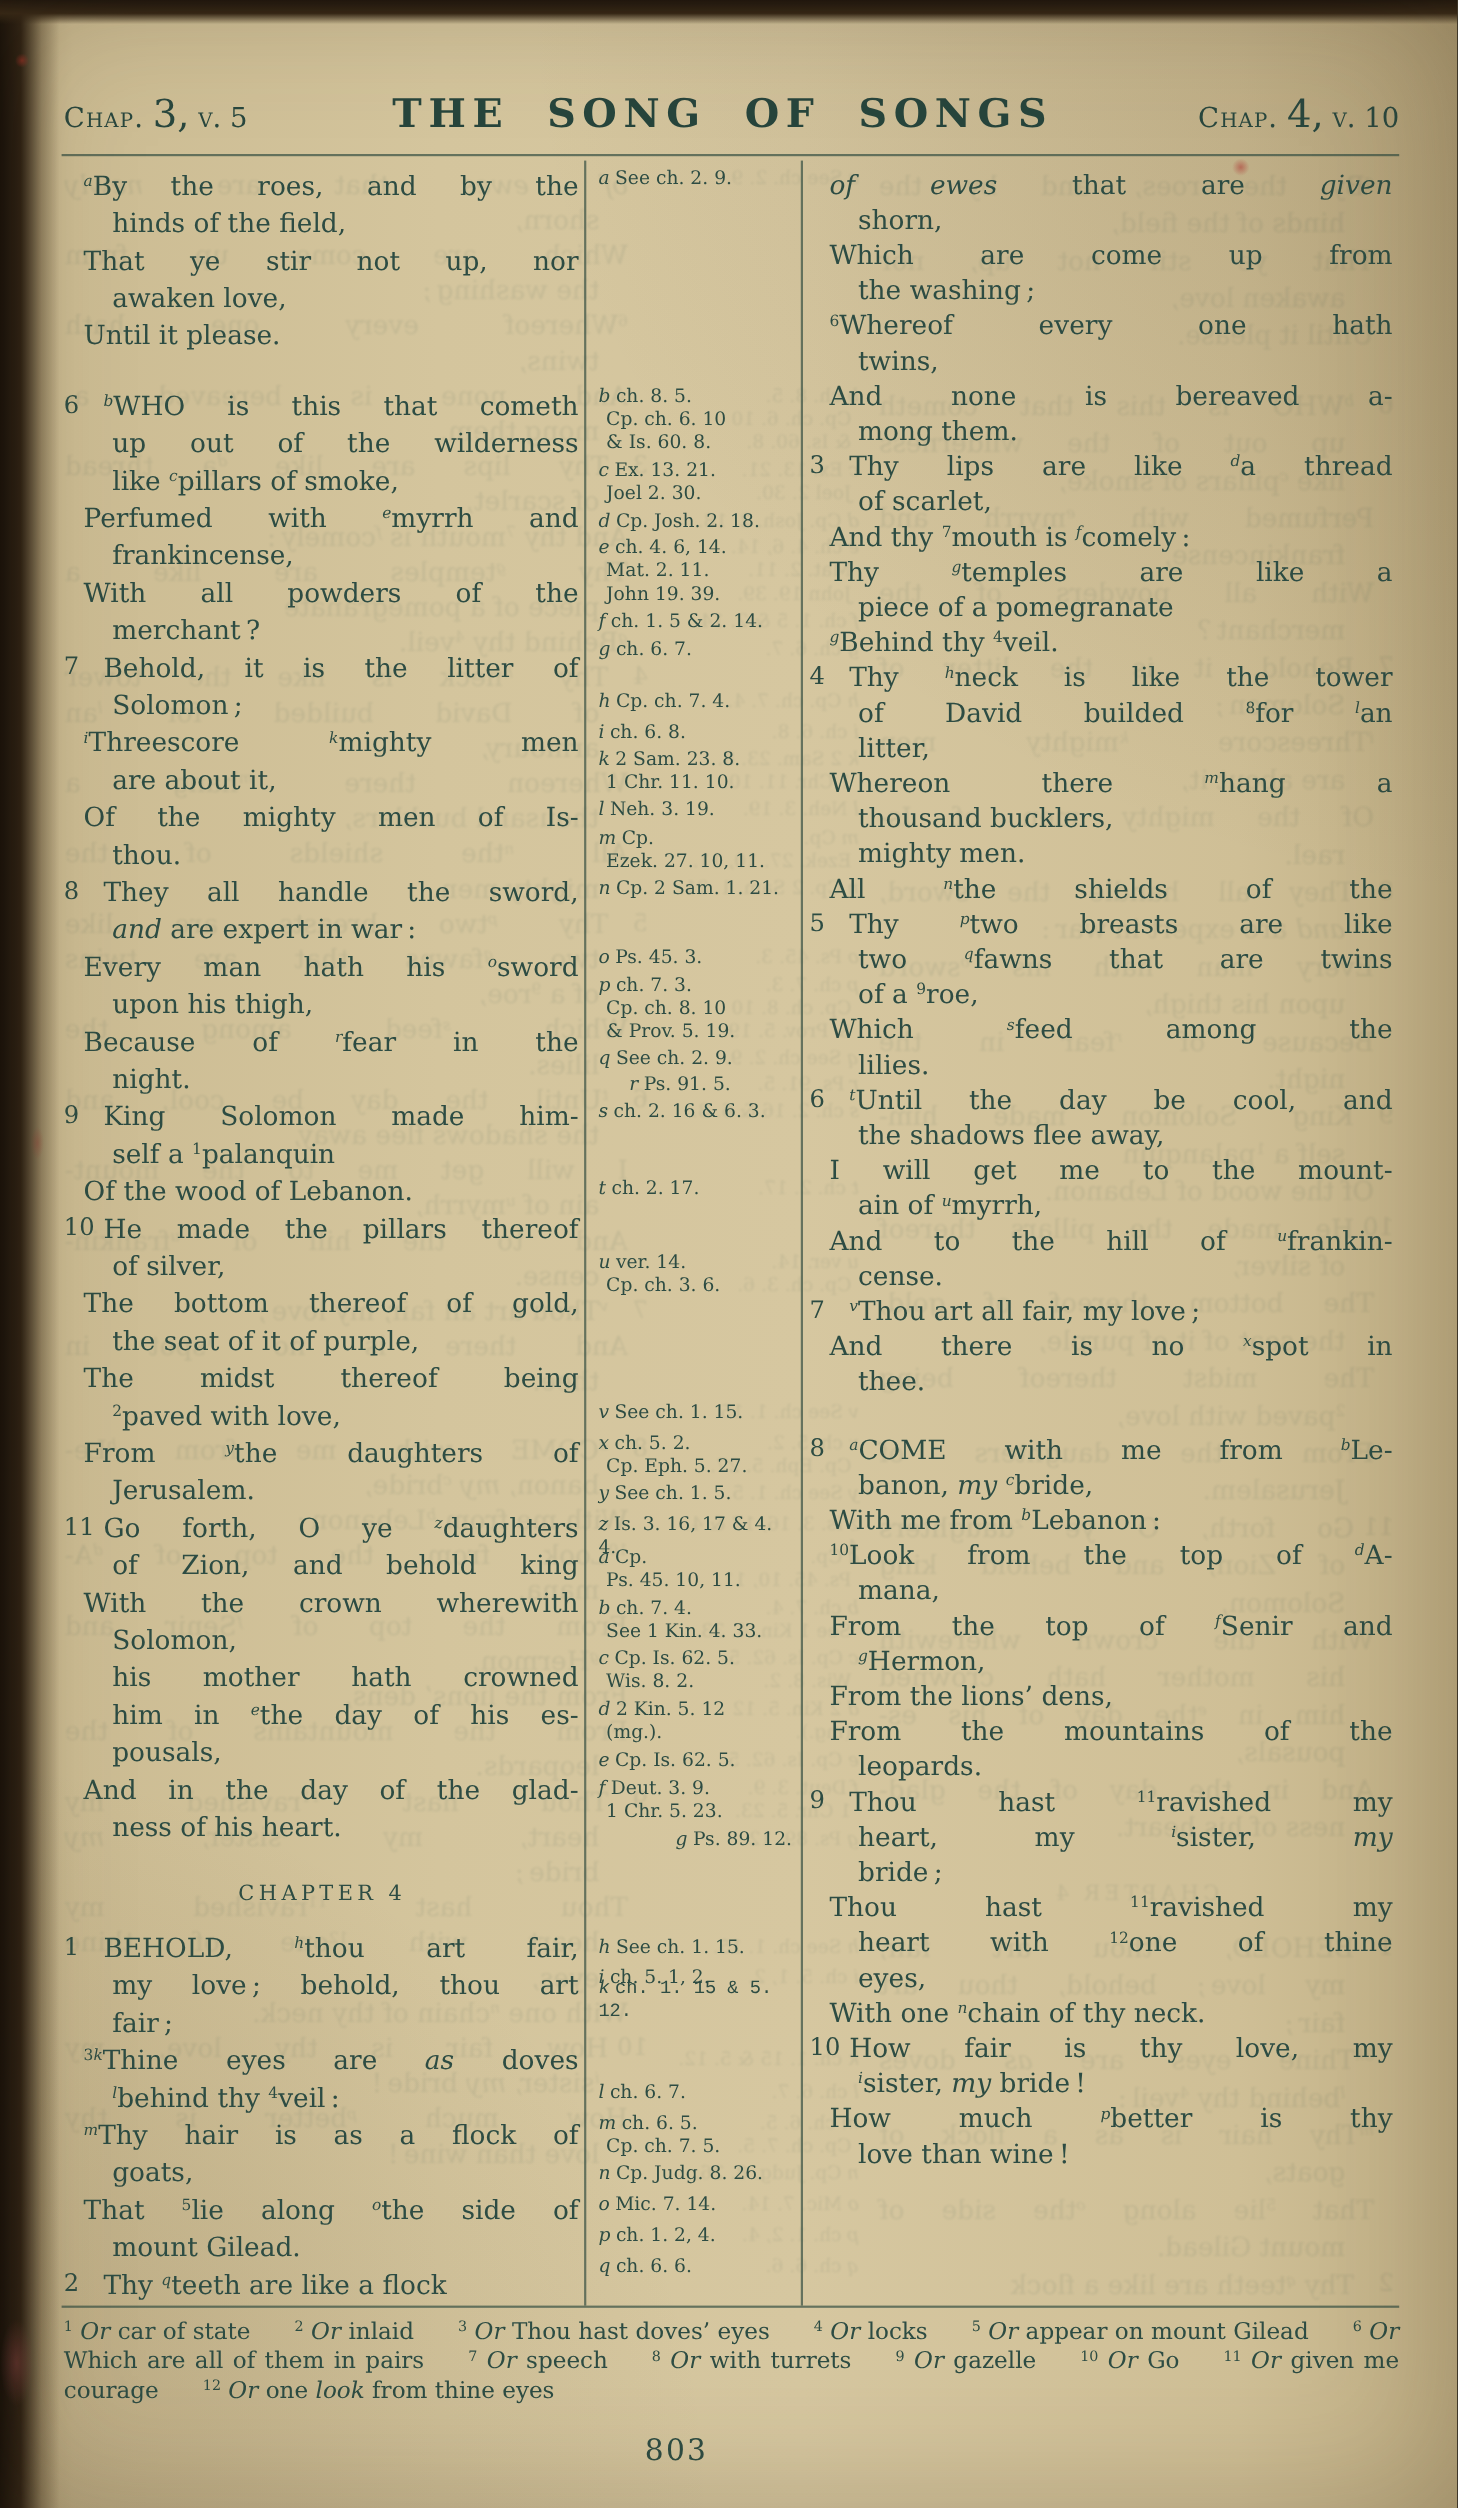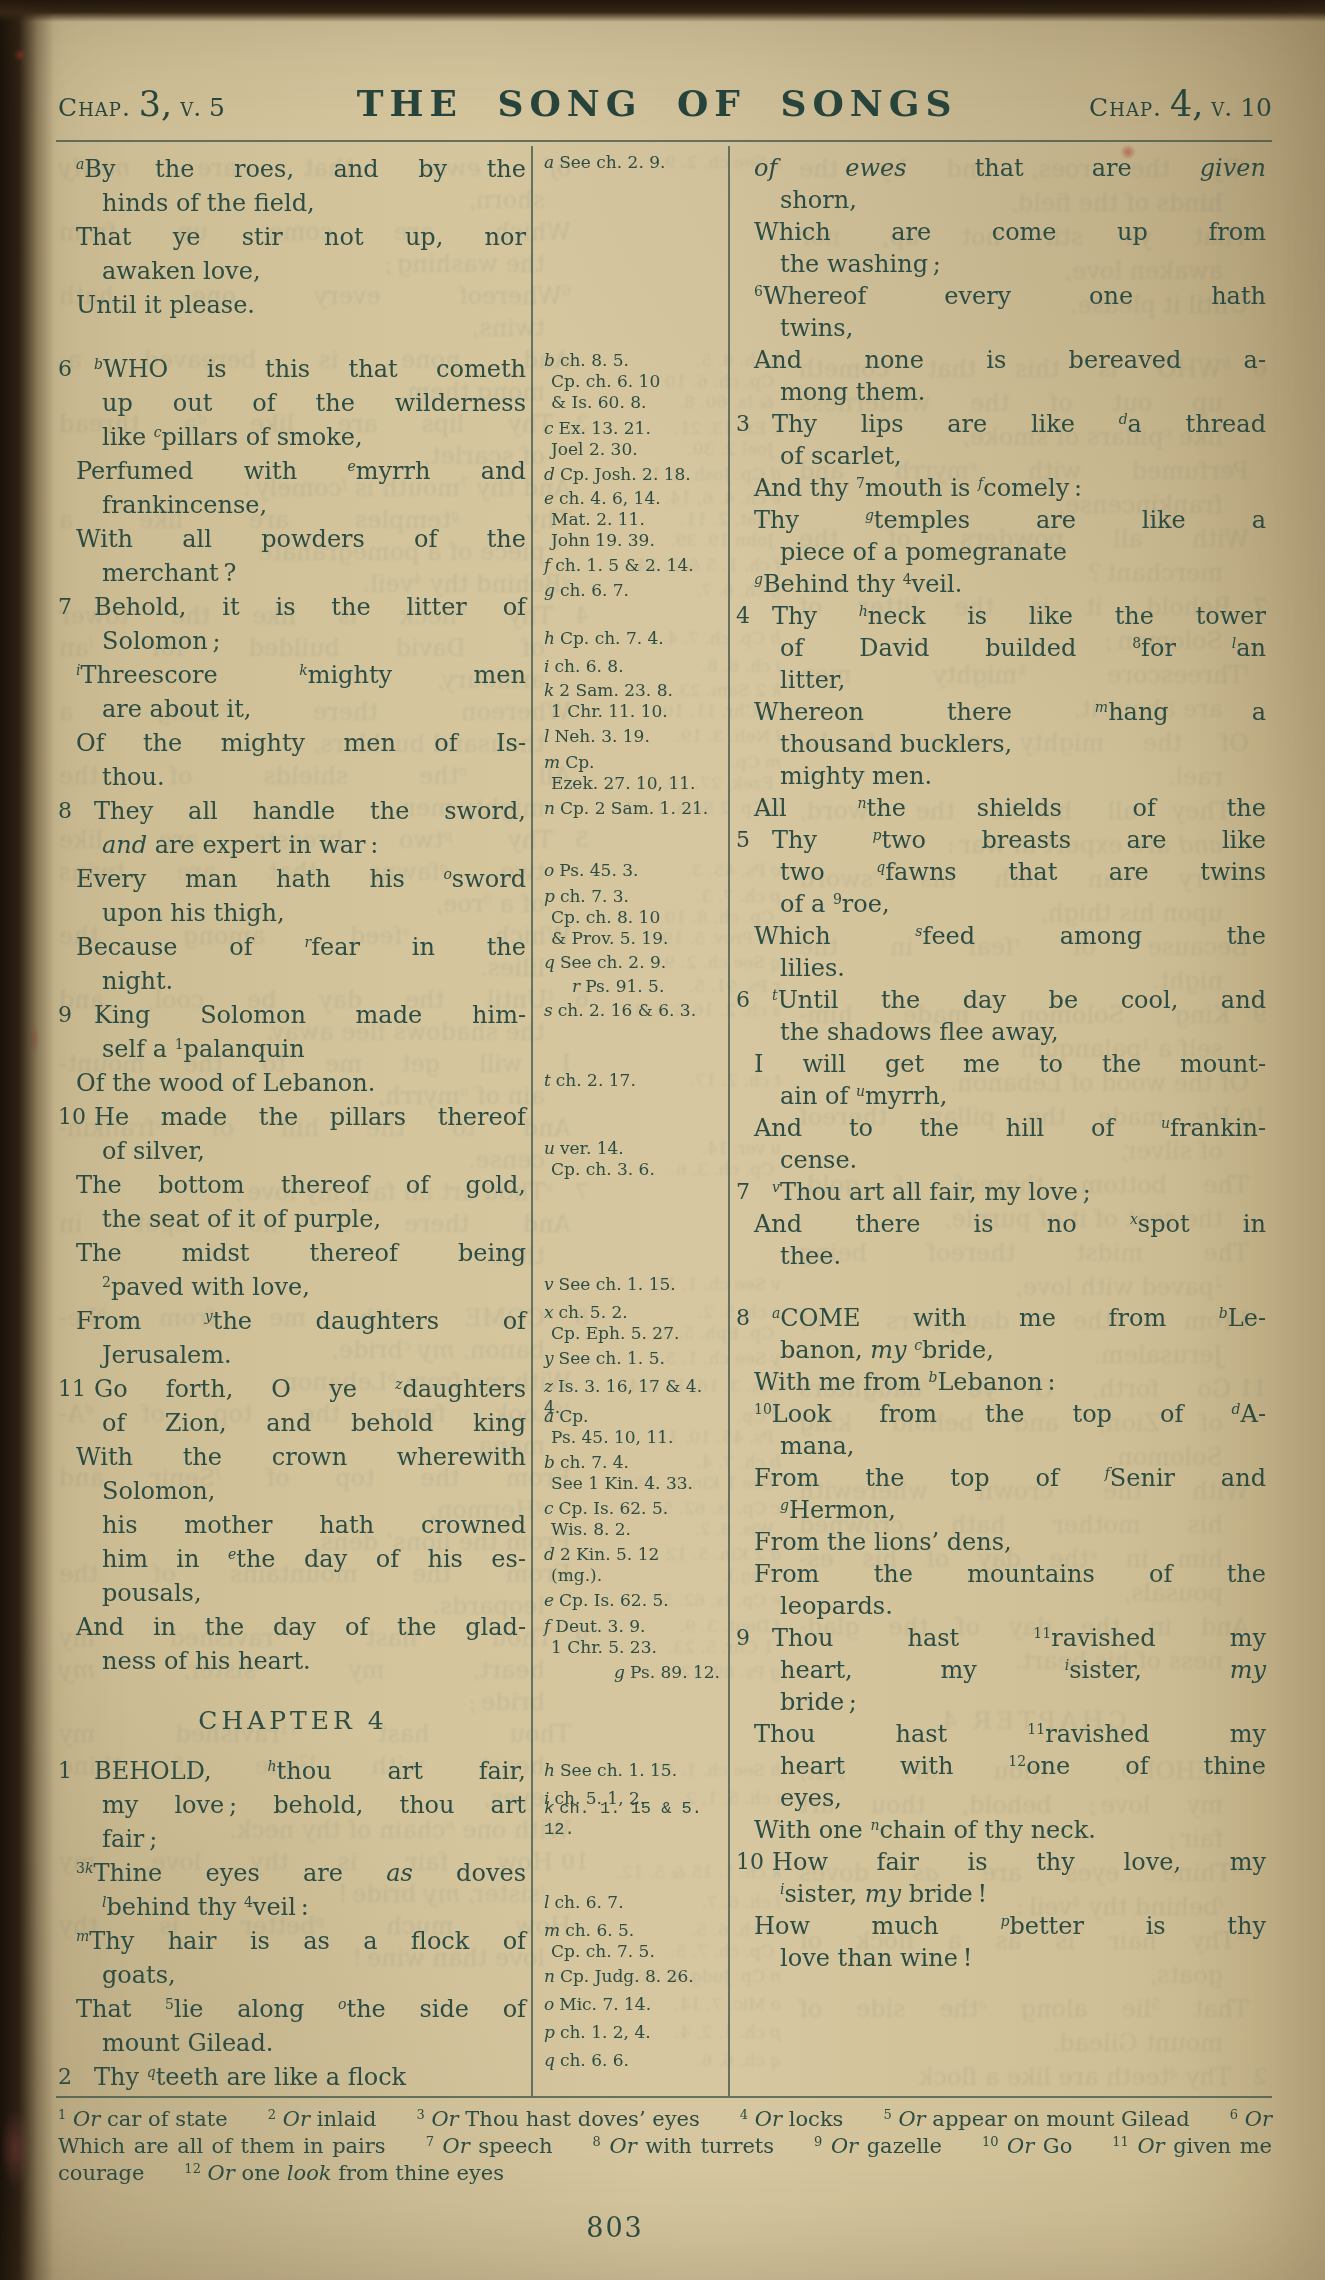--- a/index.html
+++ b/index.html
@@ -38,21 +38,21 @@
   .col-right{left:738px;top:152px;width:528px;line-height:32px}
   .stanza{position:relative}
   .stanza.gap1{margin-top:30px}
   .vnum{position:absolute;left:-2px;top:0;font-size:22px}
   .line{padding-left:16px}
   .line.first{padding-left:34px}
   .line.wrap{padding-left:42px}
   .line.j{text-align-last:justify}
   .col sup,.footnotes sup{font-size:14px;line-height:0;vertical-align:baseline;position:relative;top:-8px}
   sup.ri{font-style:italic}
-  .chapter-heading{text-align:center;text-align-last:center;font-size:25px;letter-spacing:4px;margin:26px 0 16px}
+  .chapter-heading{text-align:center;text-align-last:center;font-size:19px;letter-spacing:4px;margin:26px 0 16px}
 
   .col-refs{position:absolute;left:542px;top:152px;width:178px;height:1944px;z-index:2;font-size:17px;line-height:21px}
   .ref-group{position:absolute;left:2px;right:0}
   .ref-letter{font-style:italic;margin-right:5px}
   .ref-line.cont{padding-left:7px}
 
   .footnotes{position:absolute;left:58px;width:1214px;top:2106px;z-index:2;font-size:21px;line-height:27px;text-align:justify}
   .footnote{margin-right:40px}
   .footnotes sup{font-size:13px;top:-7px}
 

